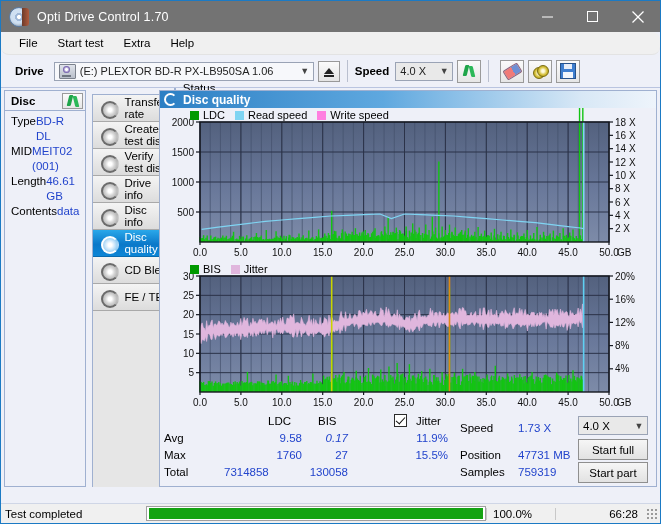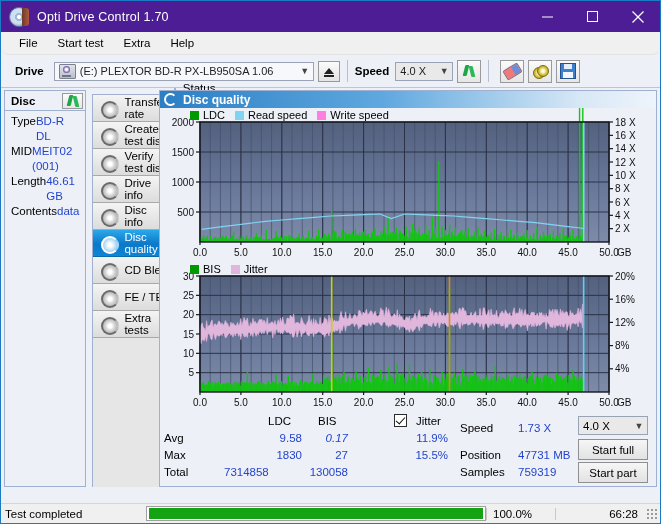--- a/index.html
+++ b/index.html
@@ -13,21 +13,21 @@
   .app{
     position:relative;width:661px;height:524px;
     border:1px solid #1b7ac4;
     box-sizing:border-box;
     background:#eef0f8;
     overflow:hidden;
   }
 
   
   .titlebar{
-    height:31px;background:#4c1d95;display:flex;align-items:center;
+    height:31px;background:#737373;display:flex;align-items:center;
     position:relative;
   }
   .title-icon{
     width:18px;height:18px;margin-left:8px;margin-right:8px;
     border-radius:50%;
     background:
       radial-gradient(circle at 50% 50%, #ffffff 0 16%, #9fb8d8 17% 30%, #cfe0f2 31% 70%, #8fa9c9 71% 100%);
     border:1px solid #5a7ea8;
     box-shadow:inset -1px -1px 2px rgba(0,0,0,.25);
     position:relative;flex:0 0 auto;
@@ -389,24 +389,20 @@
           <span class="nico"></span>
           <span class="ntext">Disc quality</span>
         </div>
         <div class="nav">
           <span class="nico"></span>
           <span class="ntext">CD Bler</span>
         </div>
         <div class="nav">
           <span class="nico"></span>
           <span class="ntext">FE / TE</span>
-        </div>
-        <div class="nav">
-          <span class="nico"></span>
-          <span class="ntext">Extra tests</span>
         </div>
       </div>
       <div class="nav-spacer"></div>
       <div class="statuswin">
         <span>Status window &gt; &gt;</span>
       </div>
     </div>
 
     <div class="right">
       <div class="panel-head">
@@ -1533,21 +1529,21 @@
         <div class="cell" style="left:158px;top:3px;">BIS</div>
         <div class="cell" style="left:234px;top:2px;"><span class="chk"></span></div>
         <div class="cell" style="left:256px;top:3px;">Jitter</div>
 
         <div class="cell" style="left:4px;top:20px;">Avg</div>
         <div class="cell blue" style="left:94px;top:20px;width:48px;text-align:right;">9.58</div>
         <div class="cell blue" style="left:144px;top:20px;width:44px;text-align:right;font-style:italic;">0.17</div>
         <div class="cell blue" style="left:240px;top:20px;width:48px;text-align:right;">11.9%</div>
 
         <div class="cell" style="left:4px;top:37px;">Max</div>
-        <div class="cell blue" style="left:94px;top:37px;width:48px;text-align:right;">1830</div>
+        <div class="cell blue" style="left:94px;top:37px;width:48px;text-align:right;">1760</div>
         <div class="cell blue" style="left:144px;top:37px;width:44px;text-align:right;">27</div>
         <div class="cell blue" style="left:240px;top:37px;width:48px;text-align:right;">15.5%</div>
 
         <div class="cell" style="left:4px;top:54px;">Total</div>
         <div class="cell blue" style="left:64px;top:54px;width:78px;text-align:left;">7314858</div>
         <div class="cell blue" style="left:128px;top:54px;width:60px;text-align:right;">130058</div>
 
         <div class="cell" style="left:300px;top:10px;">Speed</div>
         <div class="cell blue" style="left:358px;top:10px;">1.73 X</div>
         <div class="cell" style="left:300px;top:37px;">Position</div>

